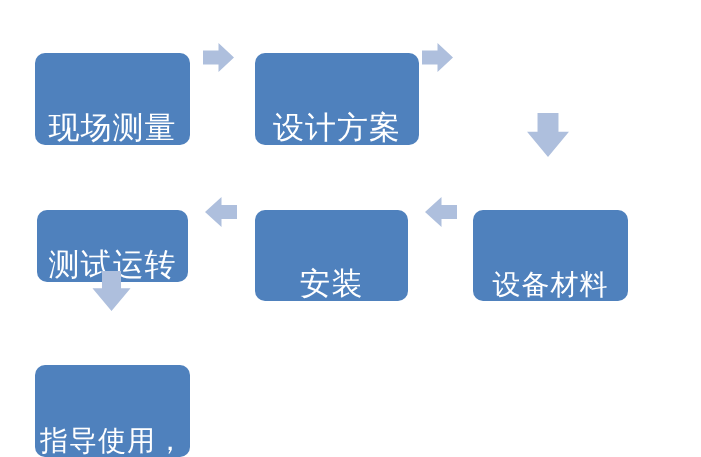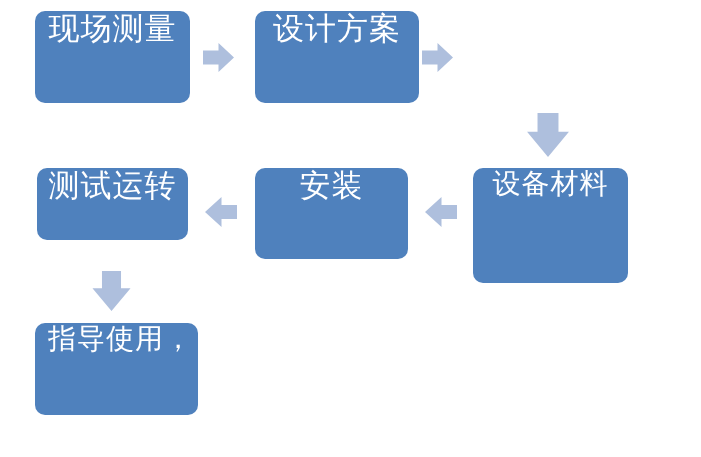--- a/index.html
+++ b/index.html
@@ -16,25 +16,26 @@
     font-family: "DejaVu Serif", "Liberation Serif", serif;
   }
   .node {
     position: absolute;
     background: var(--node_fill, #4f81bd);
     color: var(--node_text, #ffffff);
     border-radius: 10px;
     display: flex;
     flex-direction: column;
     align-items: center;
-    justify-content: flex-start;
+    justify-content: flex-end;
     text-align: center;
     font-size: 31px;
     line-height: 1.14;
     letter-spacing: 1px;
+    margin-top: 42px;
   }
   .node.two-line {
     font-size: 28px;
   }
   .node .line {
     display: block;
     white-space: nowrap;
   }
   .arrow {
     position: absolute;
@@ -51,33 +52,33 @@
 
   <div class="node" style="left:35px; top:11px; width:155px; height:92px;">
     <span class="line">现场测量</span>
   </div>
 
   <div class="node" style="left:255px; top:11px; width:164px; height:92px;">
     <span class="line">设计方案</span>
   </div>
 
 
-  <div class="node two-line" style="left:473px; top:168px; width:155px; height:115px;">
+  <div class="node two-line" style="left:473px; top:168px; width:155px; height:91px;">
     <span class="line">设备材料</span>
   </div>
 
   <div class="node" style="left:255px; top:168px; width:153px; height:91px;">
     <span class="line">安装</span>
   </div>
 
   <div class="node" style="left:37px; top:168px; width:151px; height:72px;">
     <span class="line">测试运转</span>
   </div>
 
-  <div class="node two-line" style="left:35px; top:323px; width:155px; height:92px;padding-left:8px;">
+  <div class="node two-line" style="left:35px; top:323px; width:155px; height:92px;">
     <span class="line">指导使用，</span>
   </div>
 
   <svg class="arrow" style="left:203px; top:43px;" width="31" height="29" viewBox="0 0 31 29">
     <polygon points="0,7.5 15.5,7.5 15.5,0 31,14.5 15.5,29 15.5,21.5 0,21.5"></polygon>
   </svg>
 
   <svg class="arrow" style="left:422px; top:43px;" width="31" height="29" viewBox="0 0 31 29">
     <polygon points="0,7.5 15.5,7.5 15.5,0 31,14.5 15.5,29 15.5,21.5 0,21.5"></polygon>
   </svg>

